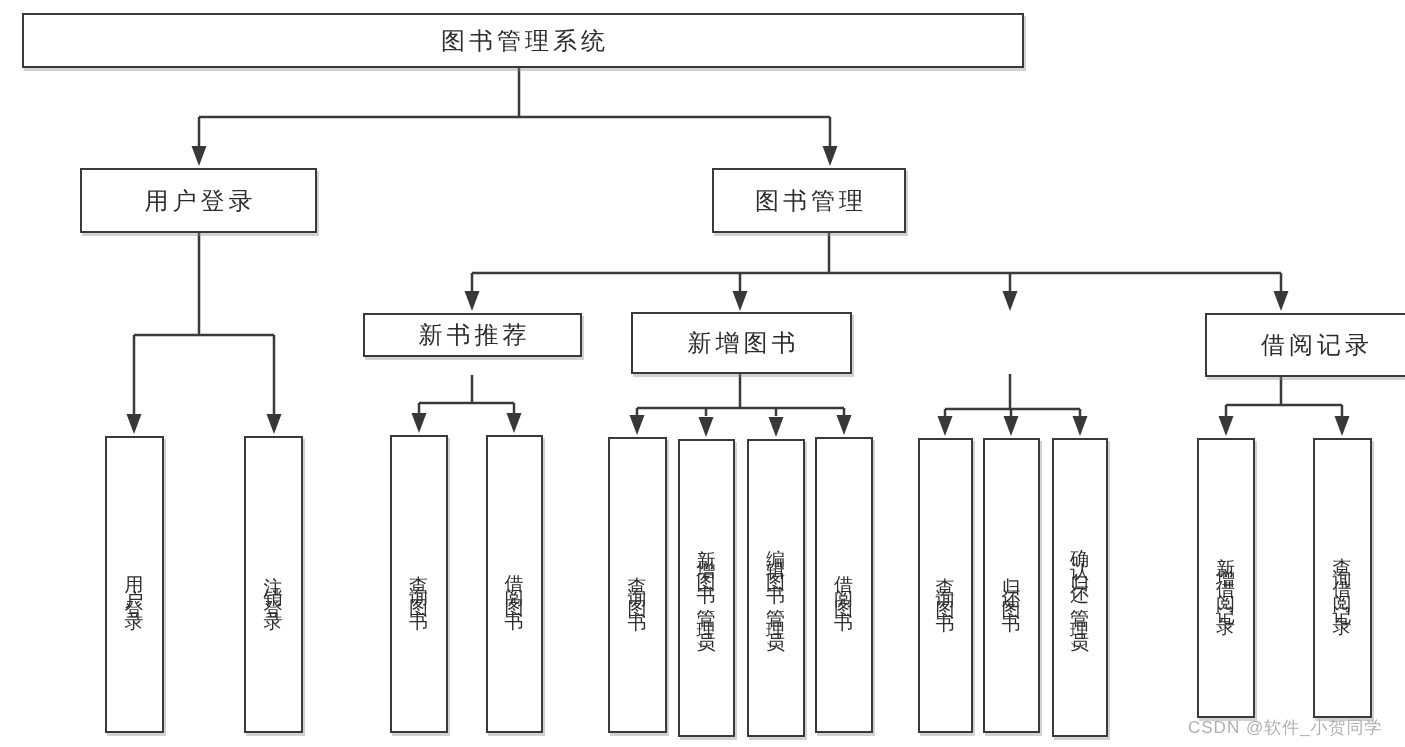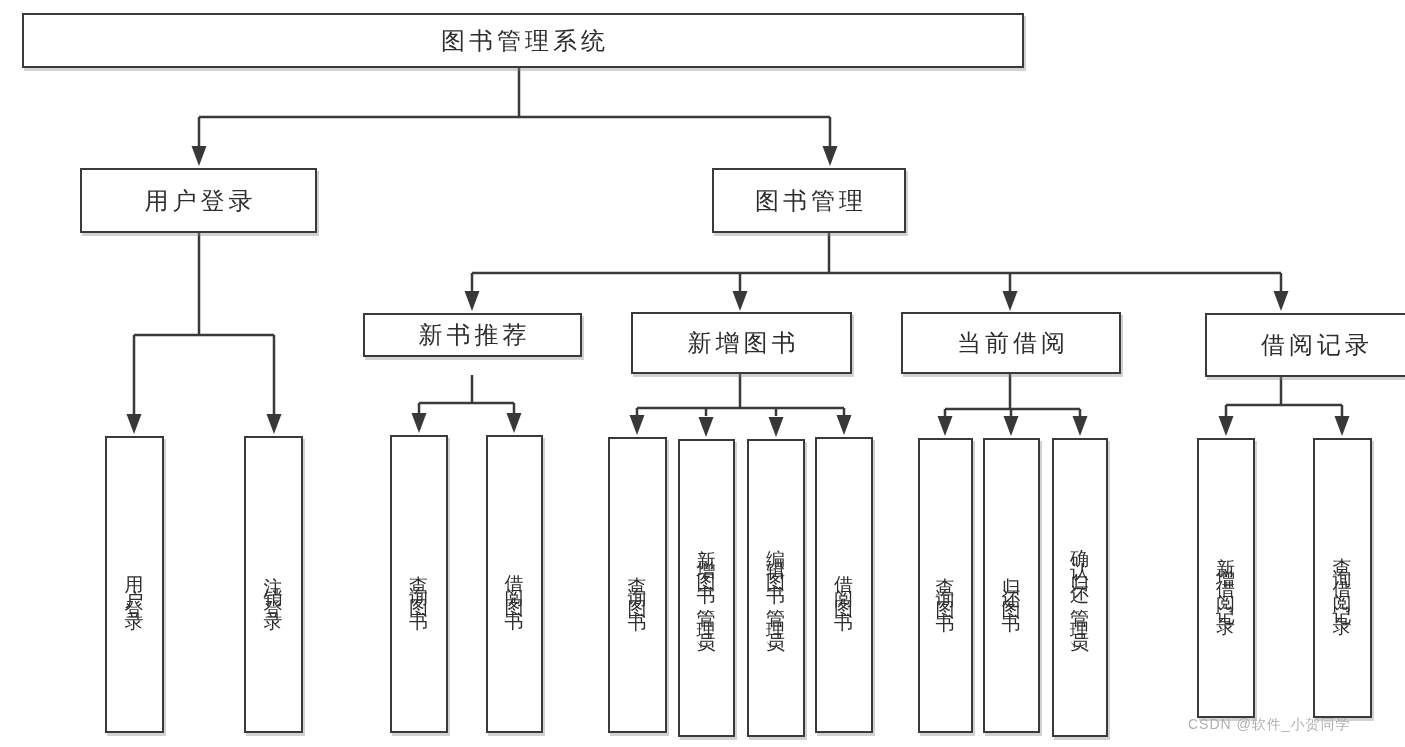--- a/index.html
+++ b/index.html
@@ -23,21 +23,21 @@
     font-size:24px;letter-spacing:4px;text-indent:4px;
     color:var(--text);white-space:nowrap;
   }
   .vnode .vtext{
     writing-mode:vertical-rl;text-orientation:mixed;
     font-size:19px;letter-spacing:12px;line-height:1.0;
     color:var(--text);
   }
   .watermark{
     position:absolute;left:1188px;top:716px;z-index:5;
-    font-size:14px;letter-spacing:1px;color:var(--watermark);
+    font-size:17px;letter-spacing:1px;color:var(--watermark);
     white-space:nowrap;
   }
 </style>
 </head>
 <body>
 
 <div class="canvas">
 
   <svg class="wires" viewBox="0 0 1405 747" xmlns="http://www.w3.org/2000/svg">
 
@@ -113,23 +113,20 @@
   <div class="node hnode" style="left:712px;top:168px;width:194px;height:65px">
     <span>图书管理</span>
   </div>
 
   <div class="node hnode" style="left:363px;top:313px;width:219px;height:44px">
     <span>新书推荐</span>
   </div>
   <div class="node hnode" style="left:631px;top:312px;width:221px;height:62px">
     <span>新增图书</span>
   </div>
-  <div class="node hnode" style="left:901px;top:312px;width:220px;height:62px">
-    <span>当前借阅</span>
-  </div>
   <div class="node hnode" style="left:1205px;top:313px;width:220px;height:64px">
     <span>借阅记录</span>
   </div>
 
   <div class="node vnode" style="left:105px;top:436px;width:59px;height:297px">
     <span class="vtext">用户登录</span>
   </div>
   <div class="node vnode" style="left:244px;top:436px;width:59px;height:297px">
     <span class="vtext">注销登录</span>
   </div>

